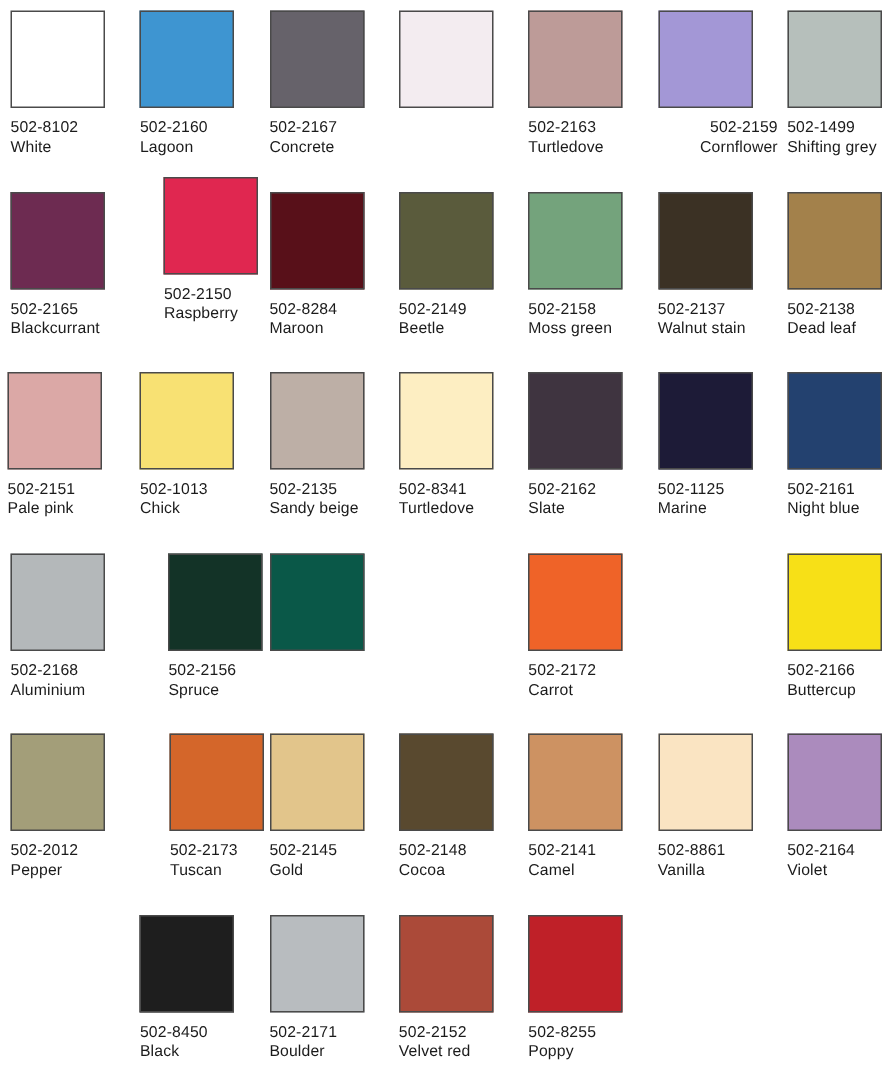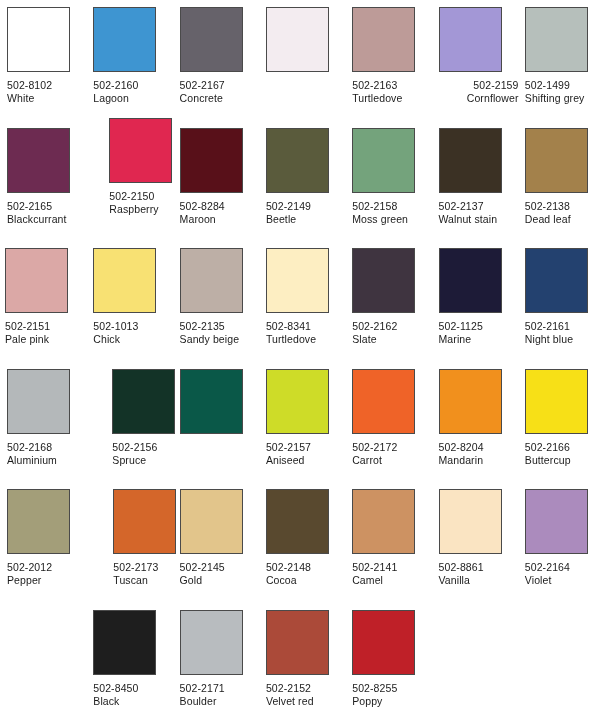--- a/index.html
+++ b/index.html
@@ -203,39 +203,25 @@
     <div class="swatch-cell" style="left: 93.3px; top: 368.5px; padding-left: 19px;">
       <div class="swatch-chip" title="Spruce" style="background: rgb(19, 51, 39);"></div>
       <div class="swatch-labels">
         <span class="swatch-code">502-2156</span>
         <span class="swatch-name">Spruce</span>
       </div>
     </div>
     <div class="swatch-cell" style="left: 179.6px; top: 368.5px;">
       <div class="swatch-chip" title="Tennis" style="background: rgb(10, 88, 72);"></div>
     </div>
-    <div class="swatch-cell" style="left: 265.9px; top: 368.5px;">
-      <div class="swatch-chip" title="Aniseed" style="background: rgb(206, 220, 40);"></div>
-      <div class="swatch-labels">
-        <span class="swatch-code">502-2157</span>
-        <span class="swatch-name">Aniseed</span>
-      </div>
-    </div>
     <div class="swatch-cell" style="left: 352.2px; top: 368.5px;">
       <div class="swatch-chip" title="Carrot" style="background: rgb(239, 99, 40);"></div>
       <div class="swatch-labels">
         <span class="swatch-code">502-2172</span>
         <span class="swatch-name">Carrot</span>
-      </div>
-    </div>
-    <div class="swatch-cell" style="left: 438.5px; top: 368.5px;">
-      <div class="swatch-chip" title="Mandarin" style="background: rgb(241, 144, 29);"></div>
-      <div class="swatch-labels">
-        <span class="swatch-code">502-8204</span>
-        <span class="swatch-name">Mandarin</span>
       </div>
     </div>
     <div class="swatch-cell" style="left: 524.8px; top: 368.5px;">
       <div class="swatch-chip" title="Buttercup" style="background: rgb(247, 224, 23);"></div>
       <div class="swatch-labels">
         <span class="swatch-code">502-2166</span>
         <span class="swatch-name">Buttercup</span>
       </div>
     </div>
     <div class="swatch-cell" style="left: 7px; top: 489px;">

